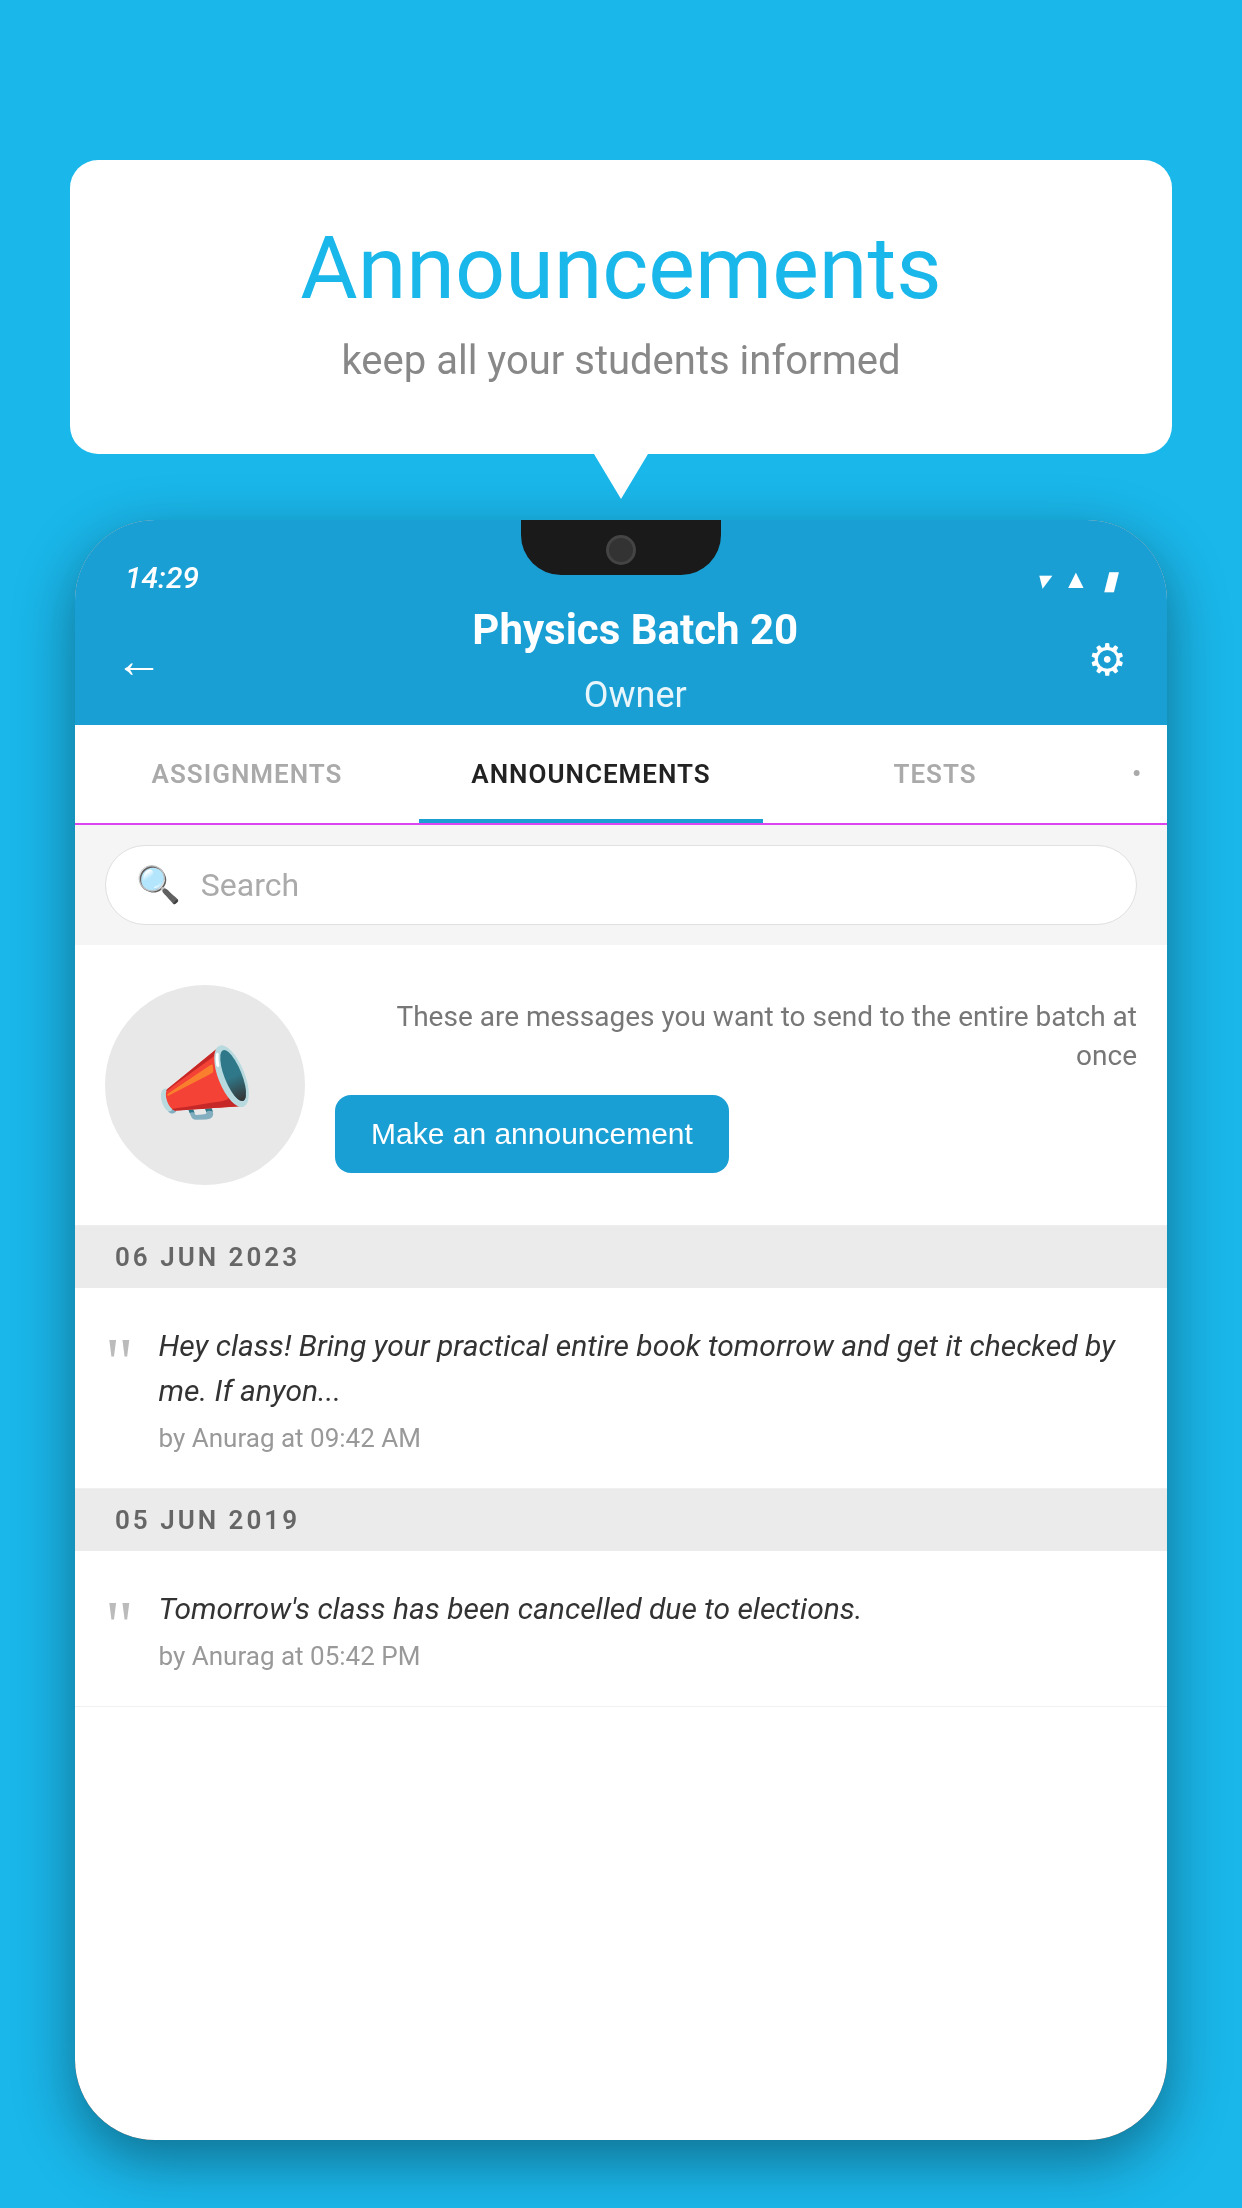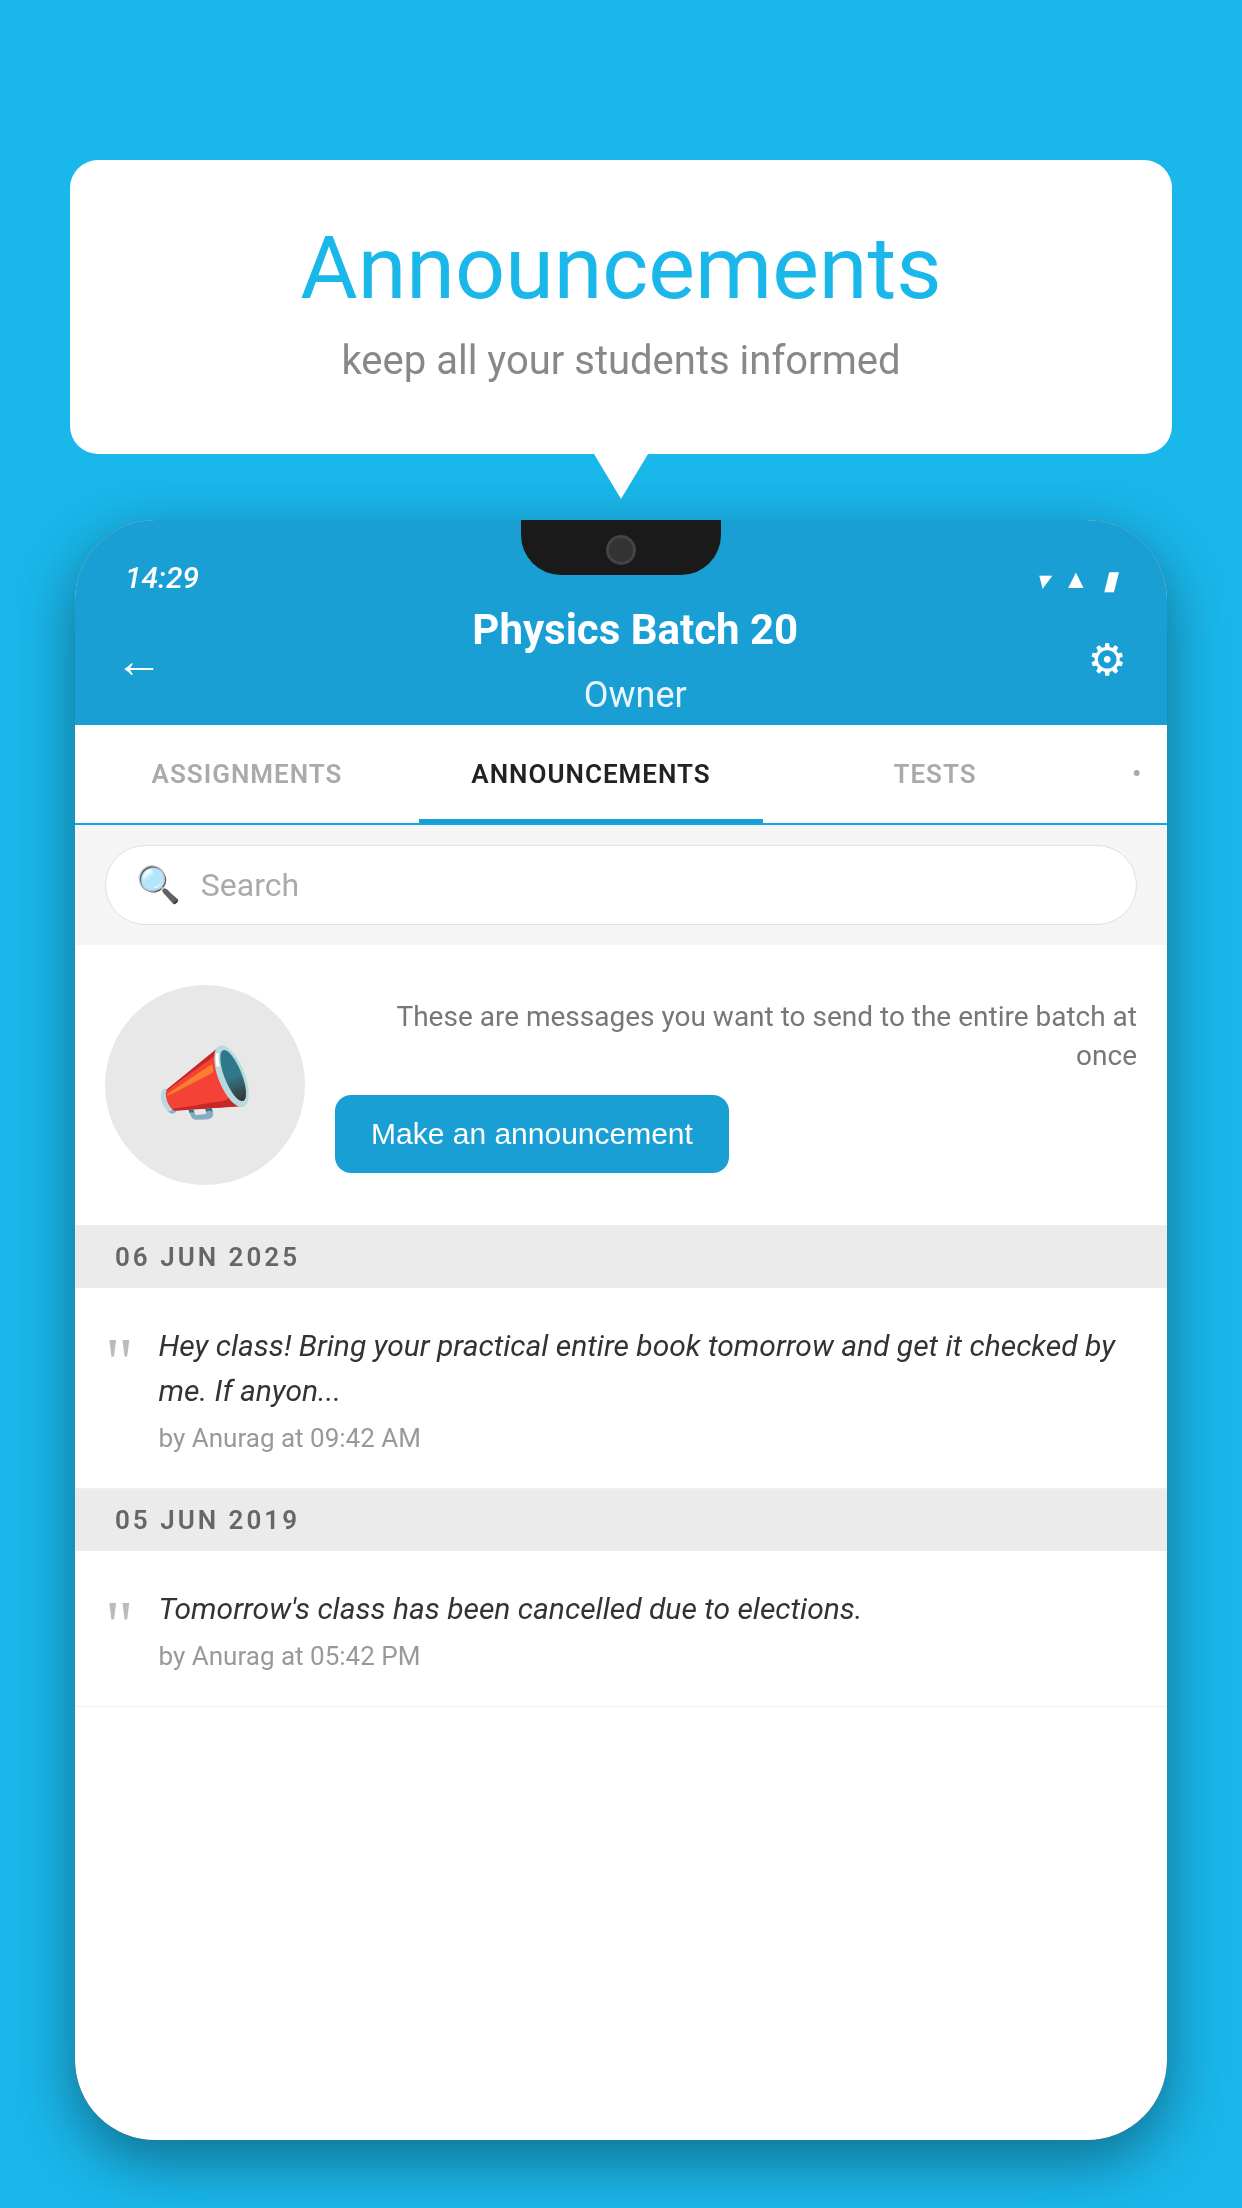--- a/index.html
+++ b/index.html
@@ -174,21 +174,21 @@
       font-size: 44px;
       cursor: pointer;
     }
 
     
     .tabs-bar {
       background: white;
       display: flex;
       align-items: center;
       height: 100px;
-      border-bottom: 2px solid #0ea5e9;
+      border-bottom: 2px solid #d946ef;
     }
 
     .tab-item {
       flex: 1;
       text-align: center;
       height: 100%;
       display: flex;
       align-items: center;
       justify-content: center;
       font-size: 26px;
@@ -406,21 +406,21 @@
       <div class="announcement-promo">
         <div class="promo-icon-circle">
           <span class="megaphone-icon">📣</span>
         </div>
         <div class="promo-content">
           <div class="promo-text">These are messages you want to send to the entire batch at once</div>
           <button class="make-announcement-btn">Make an announcement</button>
         </div>
       </div>
 
-      <div class="date-separator">06  JUN  2025</div>
+      <div class="date-separator">06  JUN  2023</div>
 
       <div class="announcement-item">
         <div class="quote-mark">"</div>
         <div class="announcement-content">
           <div class="announcement-text">Hey class! Bring your practical entire book tomorrow and get it checked by me. If anyon...</div>
           <div class="announcement-meta">by Anurag at 09:42 AM</div>
         </div>
       </div>
 
       <div class="date-separator">05  JUN  2019</div>

